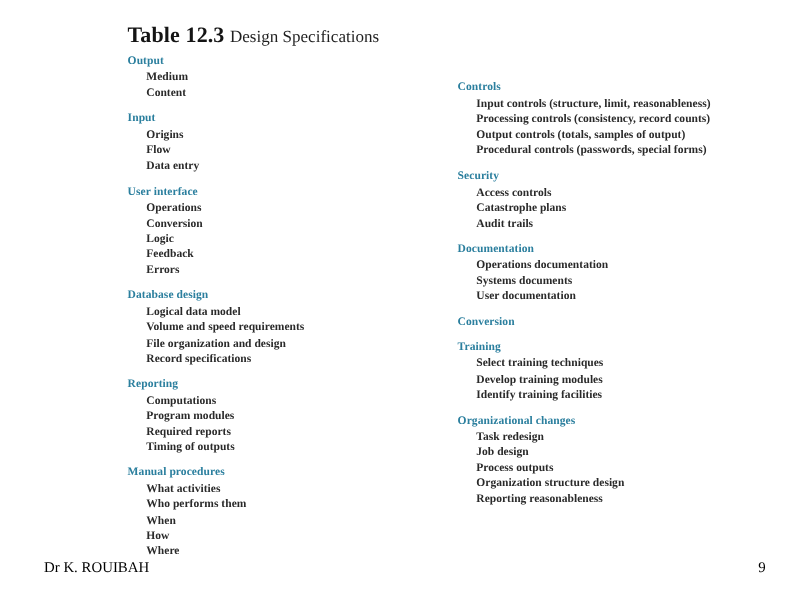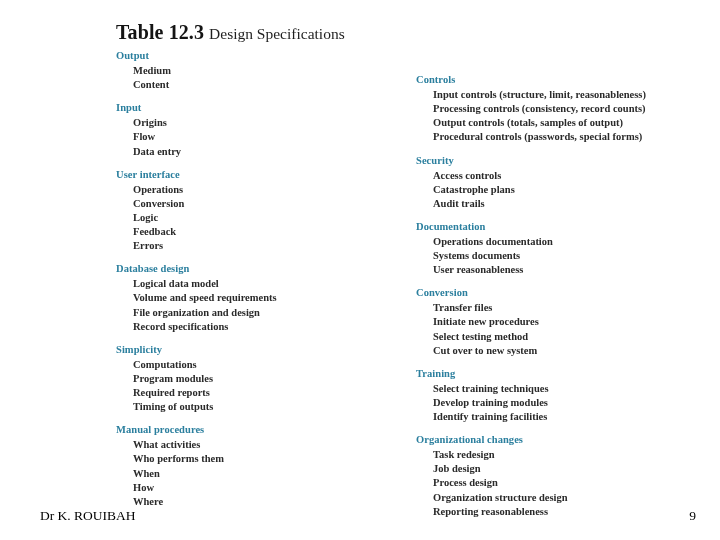--- a/index.html
+++ b/index.html
@@ -164,21 +164,21 @@
           <div class="group-heading">Database design</div>
           <ul class="group-items">
             <li>Logical data model</li>
             <li>Volume and speed requirements</li>
             <li>File organization and design</li>
             <li>Record specifications</li>
           </ul>
         </div>
 
         <div class="group">
-          <div class="group-heading">Simplicity</div>
+          <div class="group-heading">Reporting</div>
           <ul class="group-items">
             <li>Computations</li>
             <li>Program modules</li>
             <li>Required reports</li>
             <li>Timing of outputs</li>
           </ul>
         </div>
 
         <div class="group">
           <div class="group-heading">Manual procedures</div>
@@ -212,49 +212,43 @@
             <li>Catastrophe plans</li>
             <li>Audit trails</li>
           </ul>
         </div>
 
         <div class="group">
           <div class="group-heading">Documentation</div>
           <ul class="group-items">
             <li>Operations documentation</li>
             <li>Systems documents</li>
-            <li>User reasonableness</li>
+            <li>User documentation</li>
           </ul>
         </div>
 
         <div class="group">
           <div class="group-heading">Conversion</div>
-          <ul class="group-items">
-            <li>Transfer files</li>
-            <li>Initiate new procedures</li>
-            <li>Select testing method</li>
-            <li>Cut over to new system</li>
-          </ul>
         </div>
 
         <div class="group">
           <div class="group-heading">Training</div>
           <ul class="group-items">
             <li>Select training techniques</li>
             <li>Develop training modules</li>
             <li>Identify training facilities</li>
           </ul>
         </div>
 
         <div class="group">
           <div class="group-heading">Organizational changes</div>
           <ul class="group-items">
             <li>Task redesign</li>
             <li>Job design</li>
-            <li>Process design</li>
+            <li>Process outputs</li>
             <li>Organization structure design</li>
             <li>Reporting reasonableness</li>
           </ul>
         </div>
 
       </div>
 
     </div>
   </div>
 

